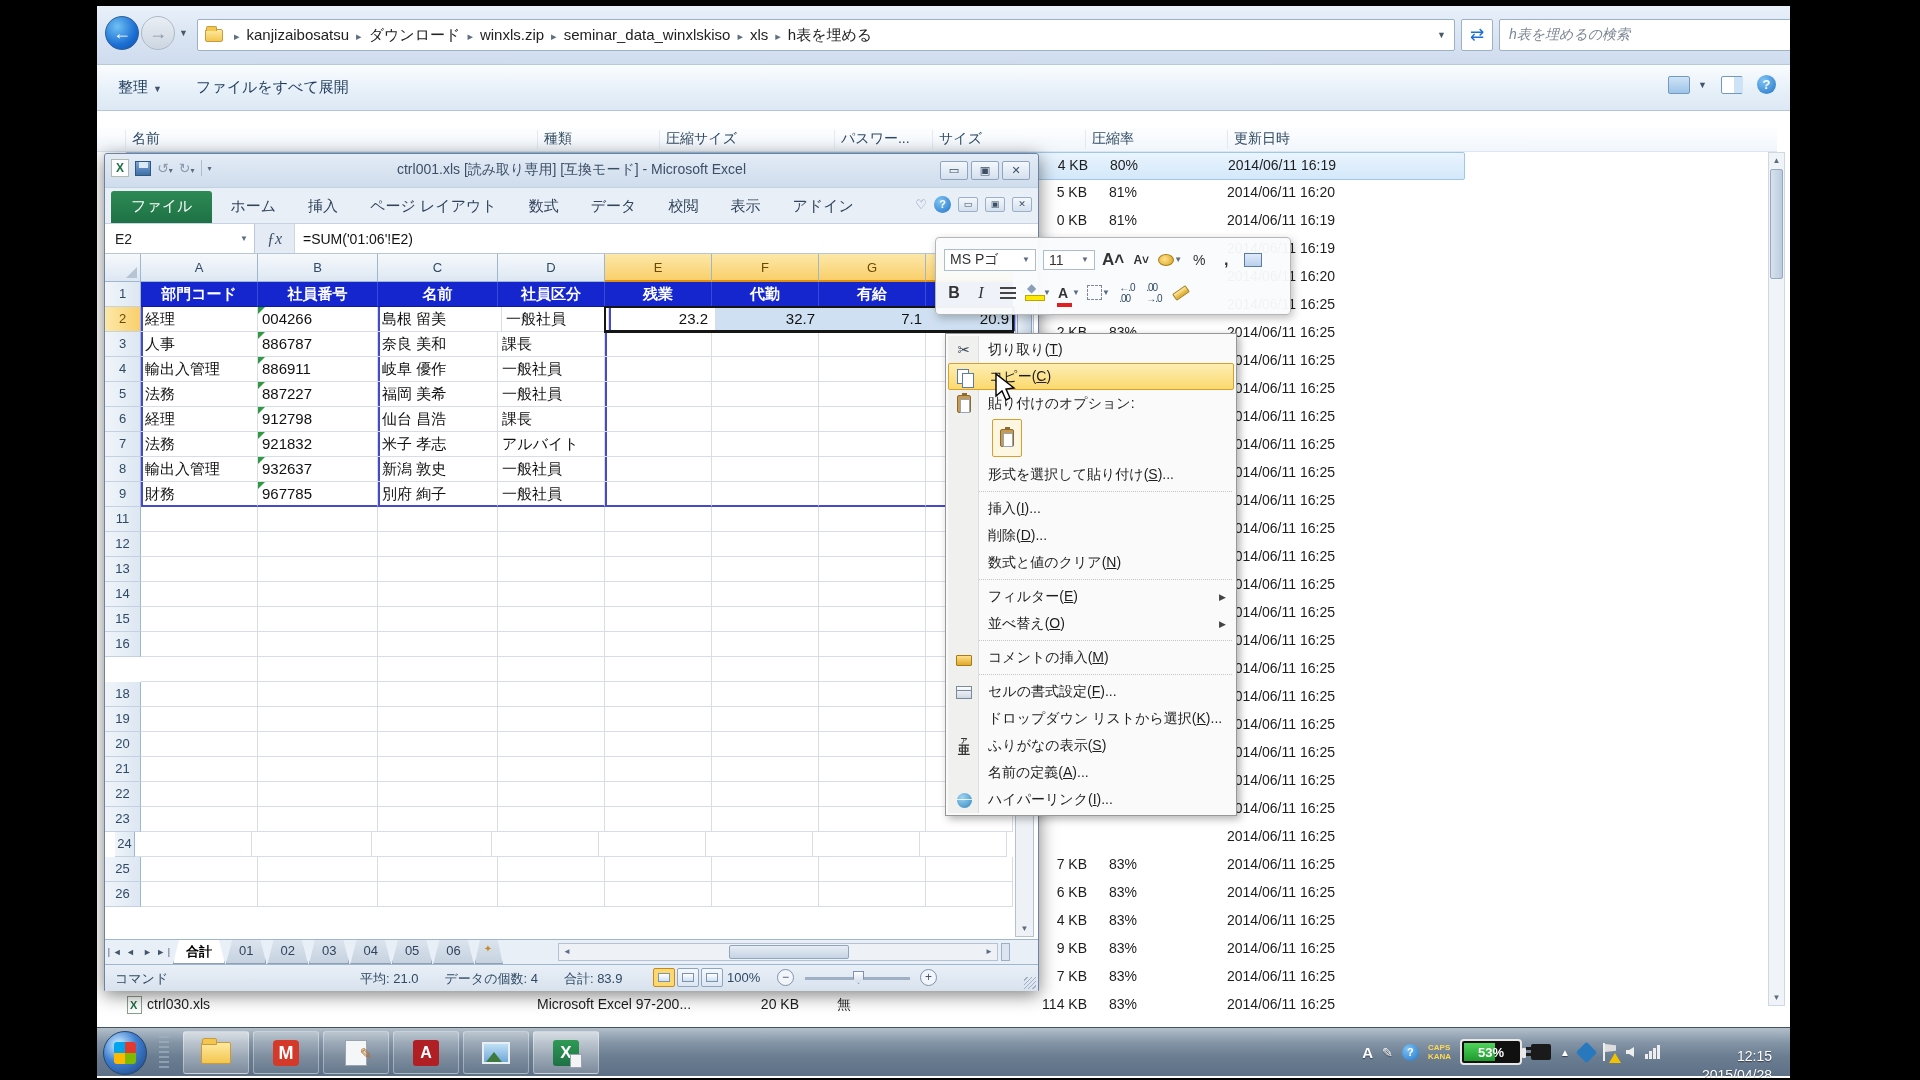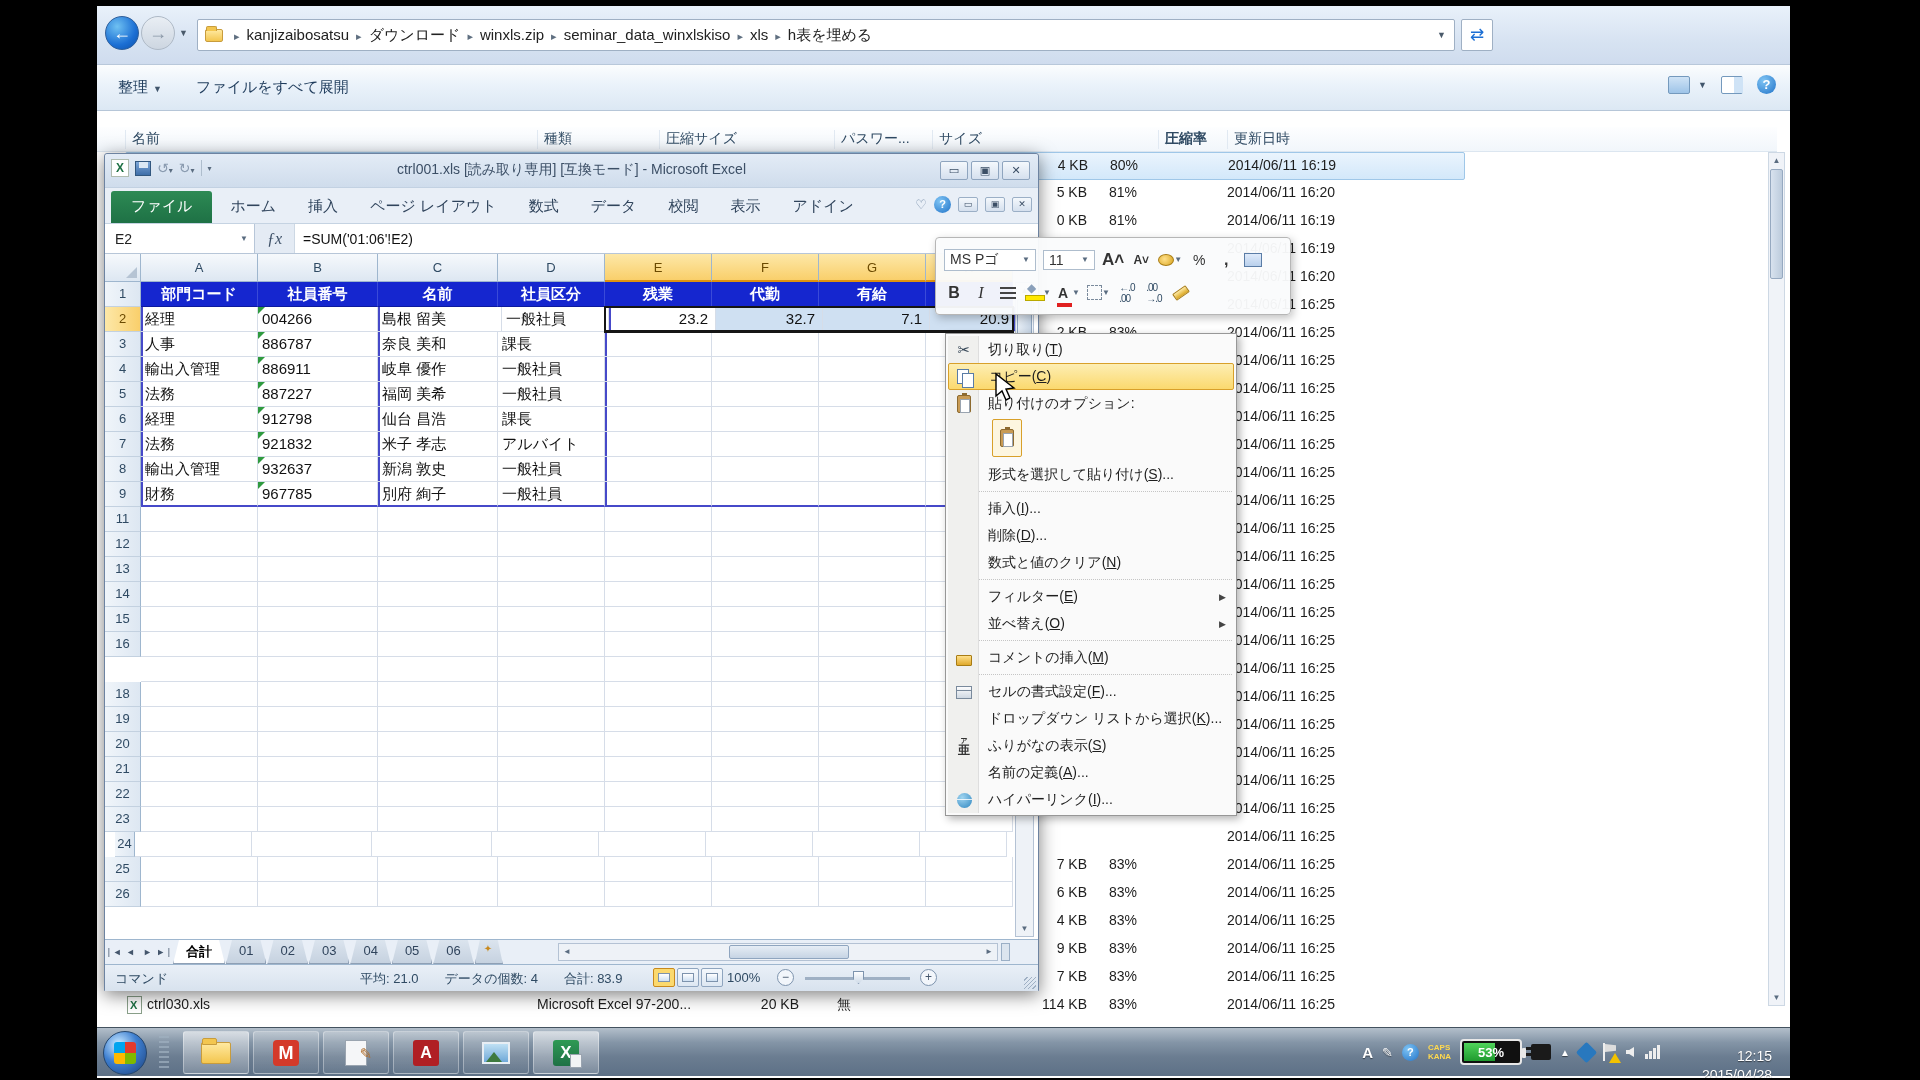--- a/index.html
+++ b/index.html
@@ -265,20 +265,24 @@
     <div id="addrbar">
       <div id="btn-back" class="navcirc">←</div>
       <div id="btn-fwd" class="navcirc">→</div>
       <div id="nav-drop" class="abs">▼</div>
       <div id="addrbox">
         <span class="foldico"></span>
         <span id="crumbs"><span class="csep">▸</span><span class="crumb">kanjizaibosatsu</span><span class="csep">▸</span><span class="crumb">ダウンロード</span><span class="csep">▸</span><span class="crumb">winxls.zip</span><span class="csep">▸</span><span class="crumb">seminar_data_winxlskiso</span><span class="csep">▸</span><span class="crumb">xls</span><span class="csep">▸</span><span class="crumb">h表を埋める</span></span>
         <span id="addr-caret">▼</span>
       </div>
       <div id="btn-refresh">⇄</div>
+      <div id="searchbox">
+        <span class="ph">h表を埋めるの検索</span>
+
+      </div>
     </div>
 
     <div id="toolbar">
       <div class="tbtn">
         <span>整理</span><span class="tb-caret">▼</span>
       </div>
       <div class="tbtn">
         <span>ファイルをすべて展開</span>
       </div>
       <div id="tb-right">
@@ -290,21 +294,21 @@
         <span class="helpico">?</span>
       </div>
     </div>
 
     <div id="fl-headers">
         <div class="flh" style="left: 28px; width: 410px;">名前</div>
         <div class="flh" style="left: 440px; width: 118px;">種類</div>
         <div class="flh" style="left: 562px; width: 172px;">圧縮サイズ</div>
         <div class="flh" style="left: 737px; width: 95px;">パスワー...</div>
         <div class="flh" style="left: 835px; width: 175px;">サイズ</div>
-        <div class="flh" style="left: 1061px; width: 116px; font-weight: bold;">圧縮率</div>
+        <div class="flh" style="left: 988px; width: 116px;">圧縮率</div>
         <div class="flh" style="left: 1130px; width: 233px;">更新日時</div>
       </div>
 
     <div id="file-rows">
         <div class="frow sel" style="top: 0px;">
           <span class="fcell" style="left: 810px; width: 152px; text-align: right;">4 KB</span>
           <span class="fcell" style="left: 984px;">80%</span>
           <span class="fcell" style="left: 1102px;">2014/06/11 16:19</span>
         </div>
         <div class="frow" style="top: 28px;">

